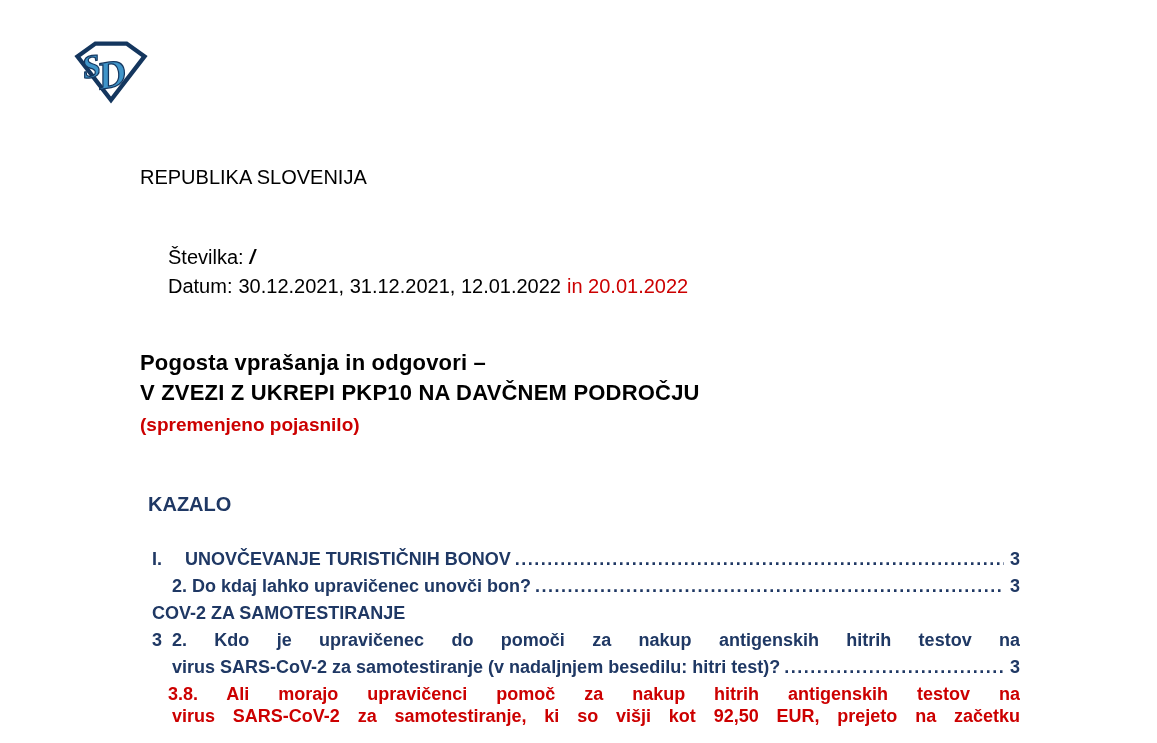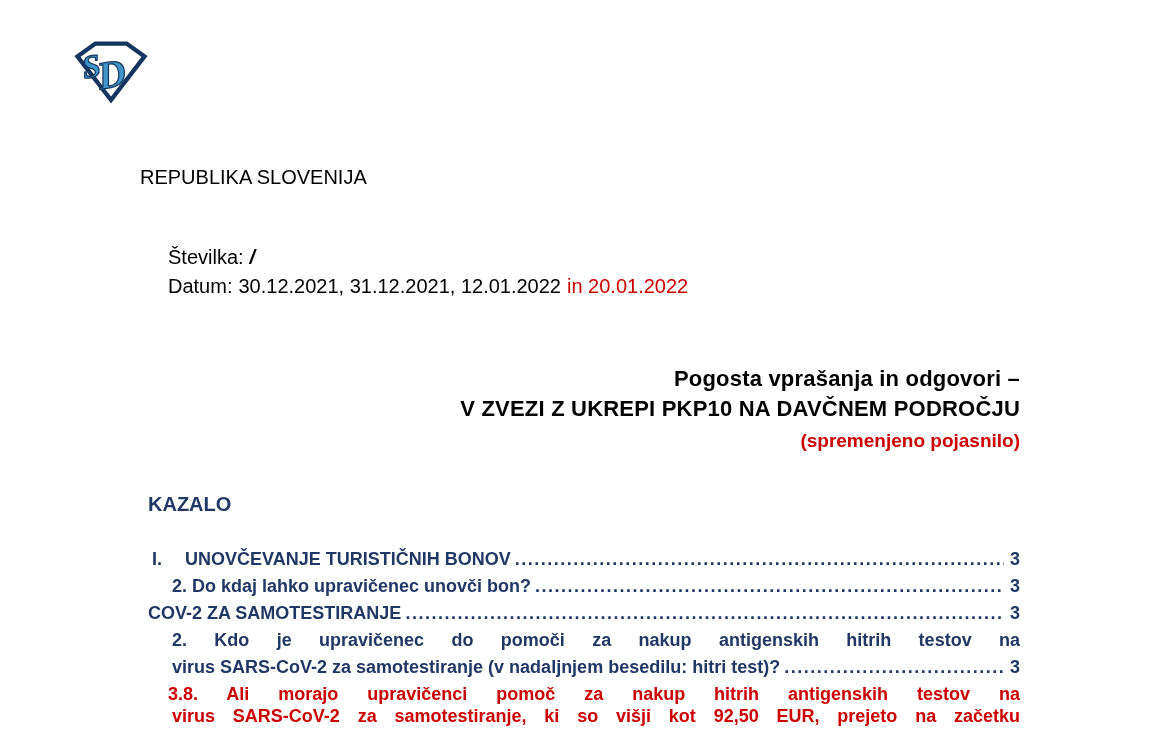--- a/index.html
+++ b/index.html
@@ -18,21 +18,21 @@
 
   
   .org-block { position:absolute; left:140px; top:163px; font-size:20px; line-height:29px; }
   .meta-block { position:absolute; left:140px; top:243px; font-size:20px; line-height:29px;margin-left:28px; }
   .meta-line span { display:inline; }
   .lbl { margin-right:6px; }
   .slash { font-weight:bold; font-style:italic; }
   .red-text { color:var(--red); }
 
   
-  .title-block { position:absolute; left:140px; top:364px; width:880px; text-align:right; }
+  .title-block { position:absolute; left:140px; top:348px; width:880px; text-align:left; }
   .title-line { font-size:22px; font-weight:bold; line-height:30px; letter-spacing:0.2px; }
   .subtitle { font-size:19px; font-weight:bold; color:var(--red); line-height:26px; margin-top:4px; }
 
   
   .kazalo { position:absolute; left:148px; top:493px; font-size:20px; font-weight:bold; color:var(--navy); }
 
   
   .toc { position:absolute; left:148px; top:546px; width:872px; font-size:18px; font-weight:bold; color:var(--navy); }
   .toc-row { display:flex; align-items:baseline; height:27px; line-height:27px; white-space:nowrap; }
   .toc-row:last-child { margin-top:-5px; }
@@ -81,21 +81,21 @@
         <span class="toc-marker">I.</span>
         <span class="toc-text">UNOVČEVANJE TURISTIČNIH BONOV</span>
         <span class="toc-dots">........................................................................................................................................................................................................</span>
         <span class="toc-page">3</span>
       </div>
       <div class="toc-row" style="padding-left: 24px;">
         <span class="toc-text">2. Do kdaj lahko upravičenec unovči bon?</span>
         <span class="toc-dots">........................................................................................................................................................................................................</span>
         <span class="toc-page">3</span>
       </div>
-      <div class="toc-row" style="padding-left: 0px;">
+      <div class="toc-row" style="padding-left: 0px; flex-direction: column;">
         <span class="toc-text">COV-2 ZA SAMOTESTIRANJE</span>
         <span class="toc-dots">........................................................................................................................................................................................................</span>
         <span class="toc-page">3</span>
       </div>
       <div class="toc-row" style="padding-left: 24px;">
         <span class="toc-just">2. Kdo je upravičenec do pomoči za nakup antigenskih hitrih testov na</span>
       </div>
       <div class="toc-row" style="padding-left: 24px;">
         <span class="toc-text">virus SARS-CoV-2 za samotestiranje (v nadaljnjem besedilu: hitri test)?</span>
         <span class="toc-dots">........................................................................................................................................................................................................</span>

